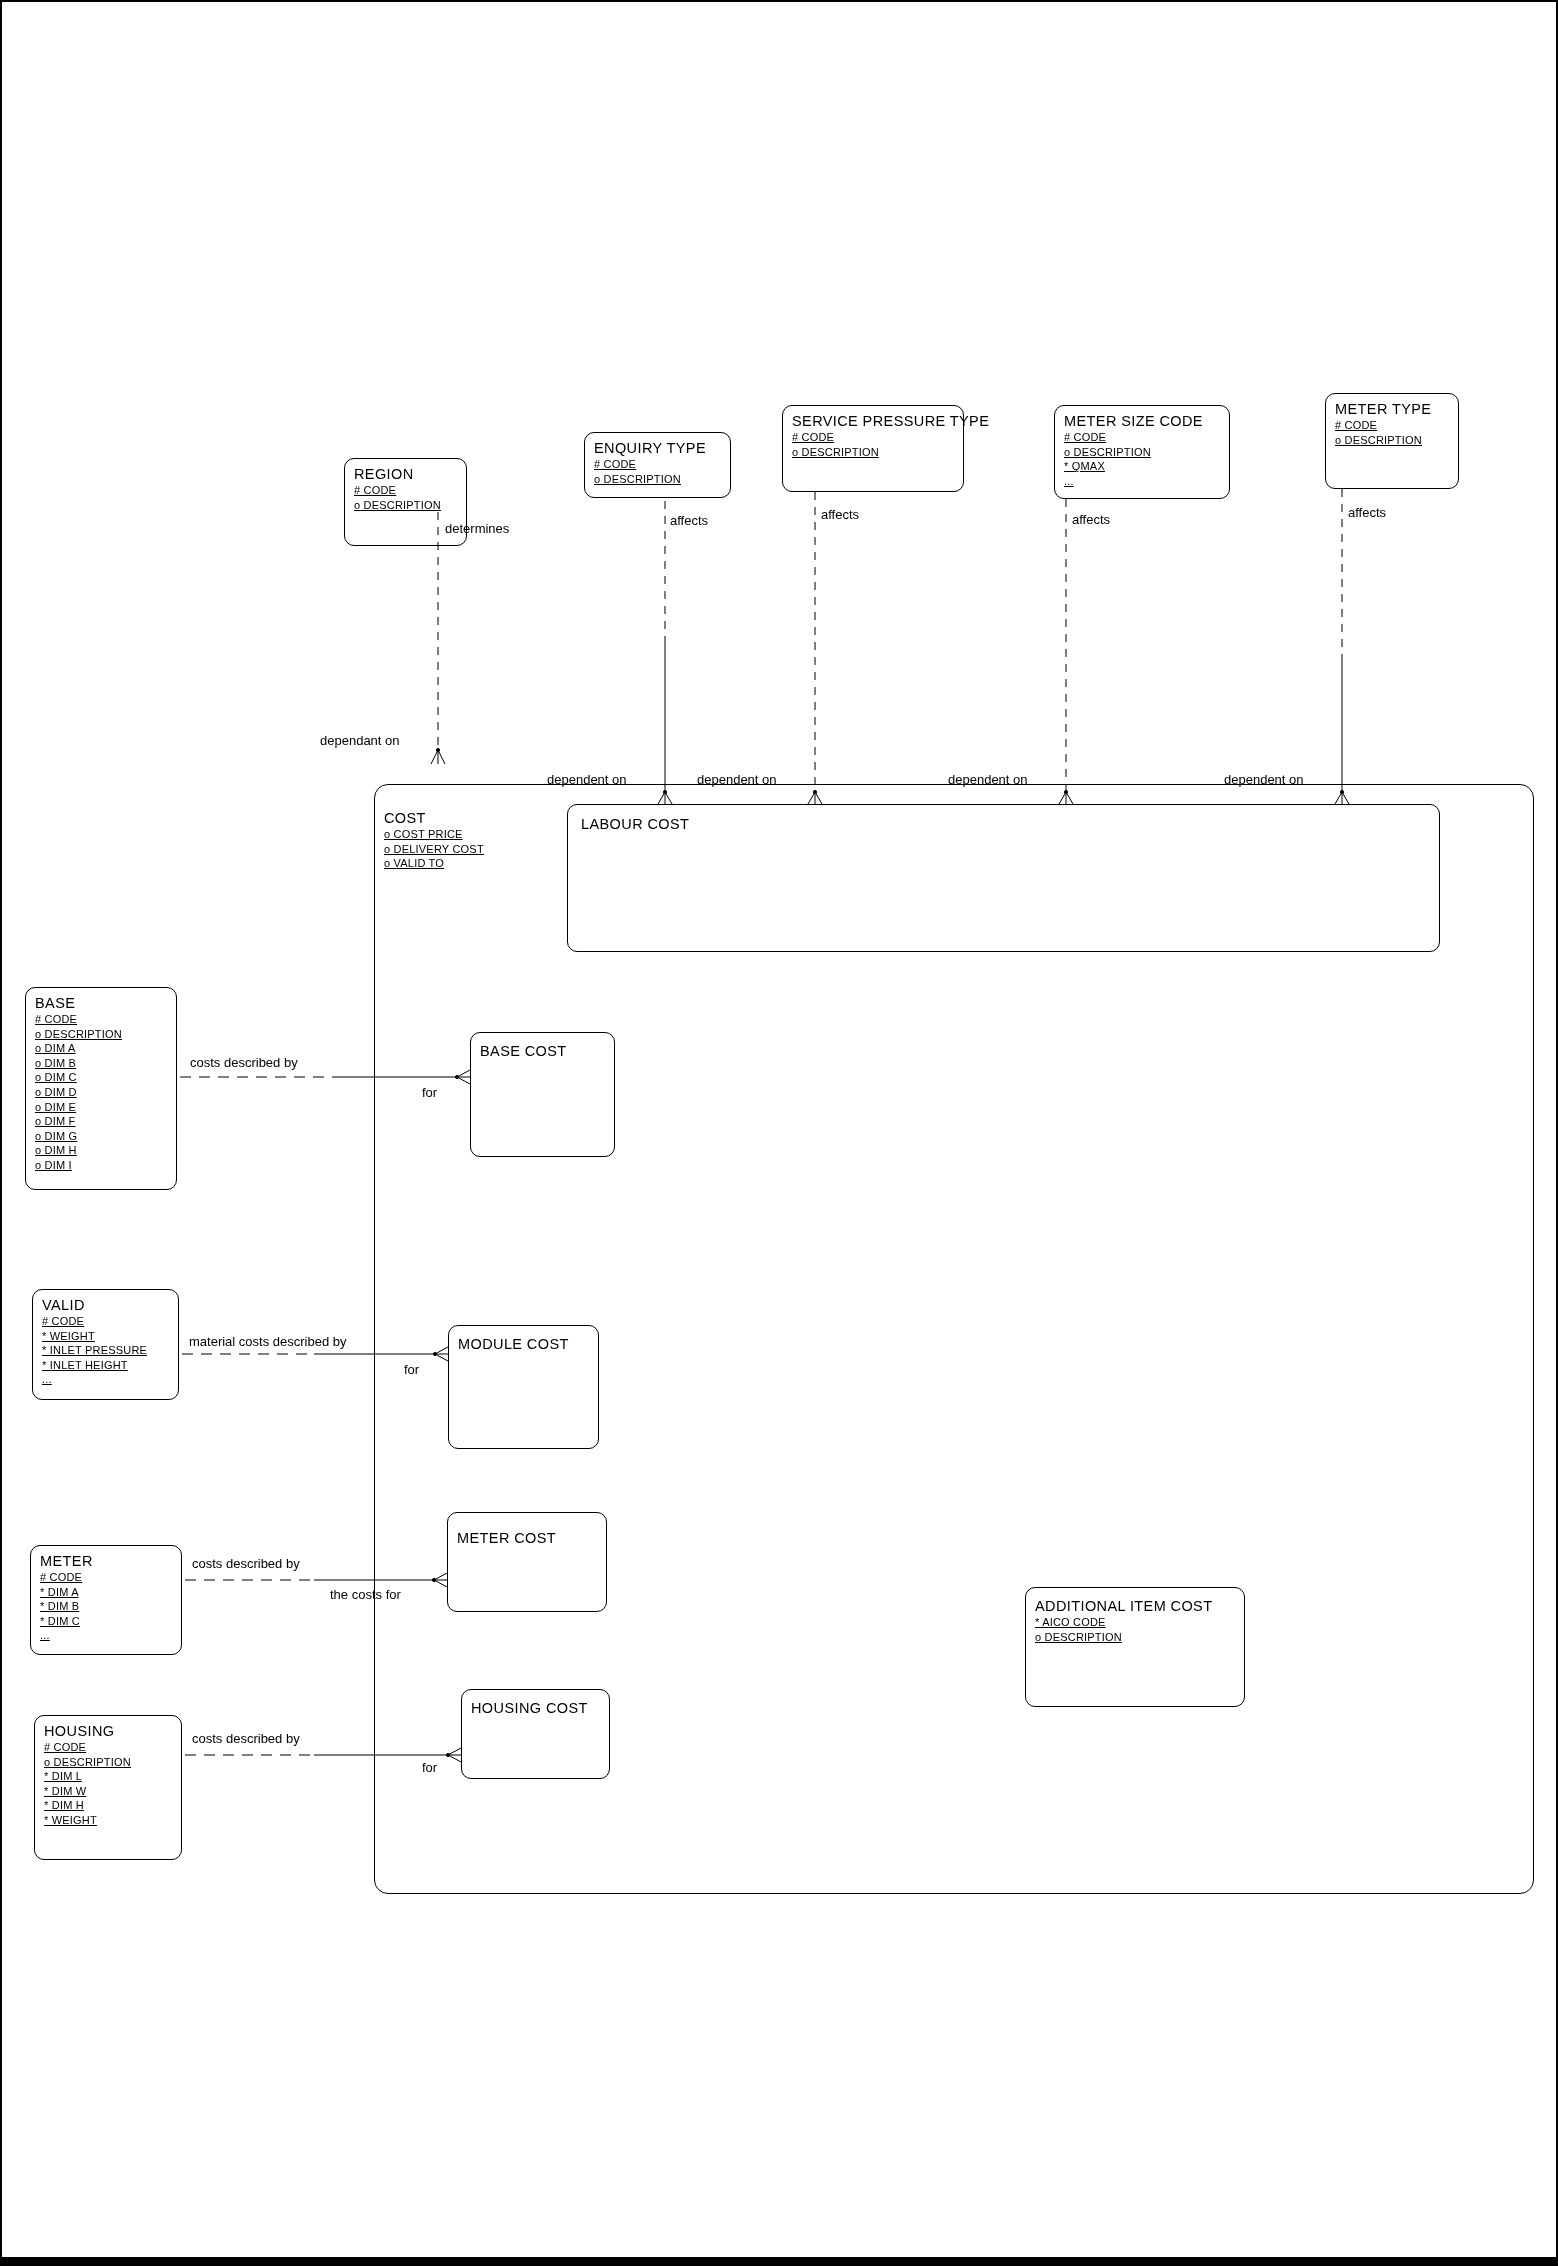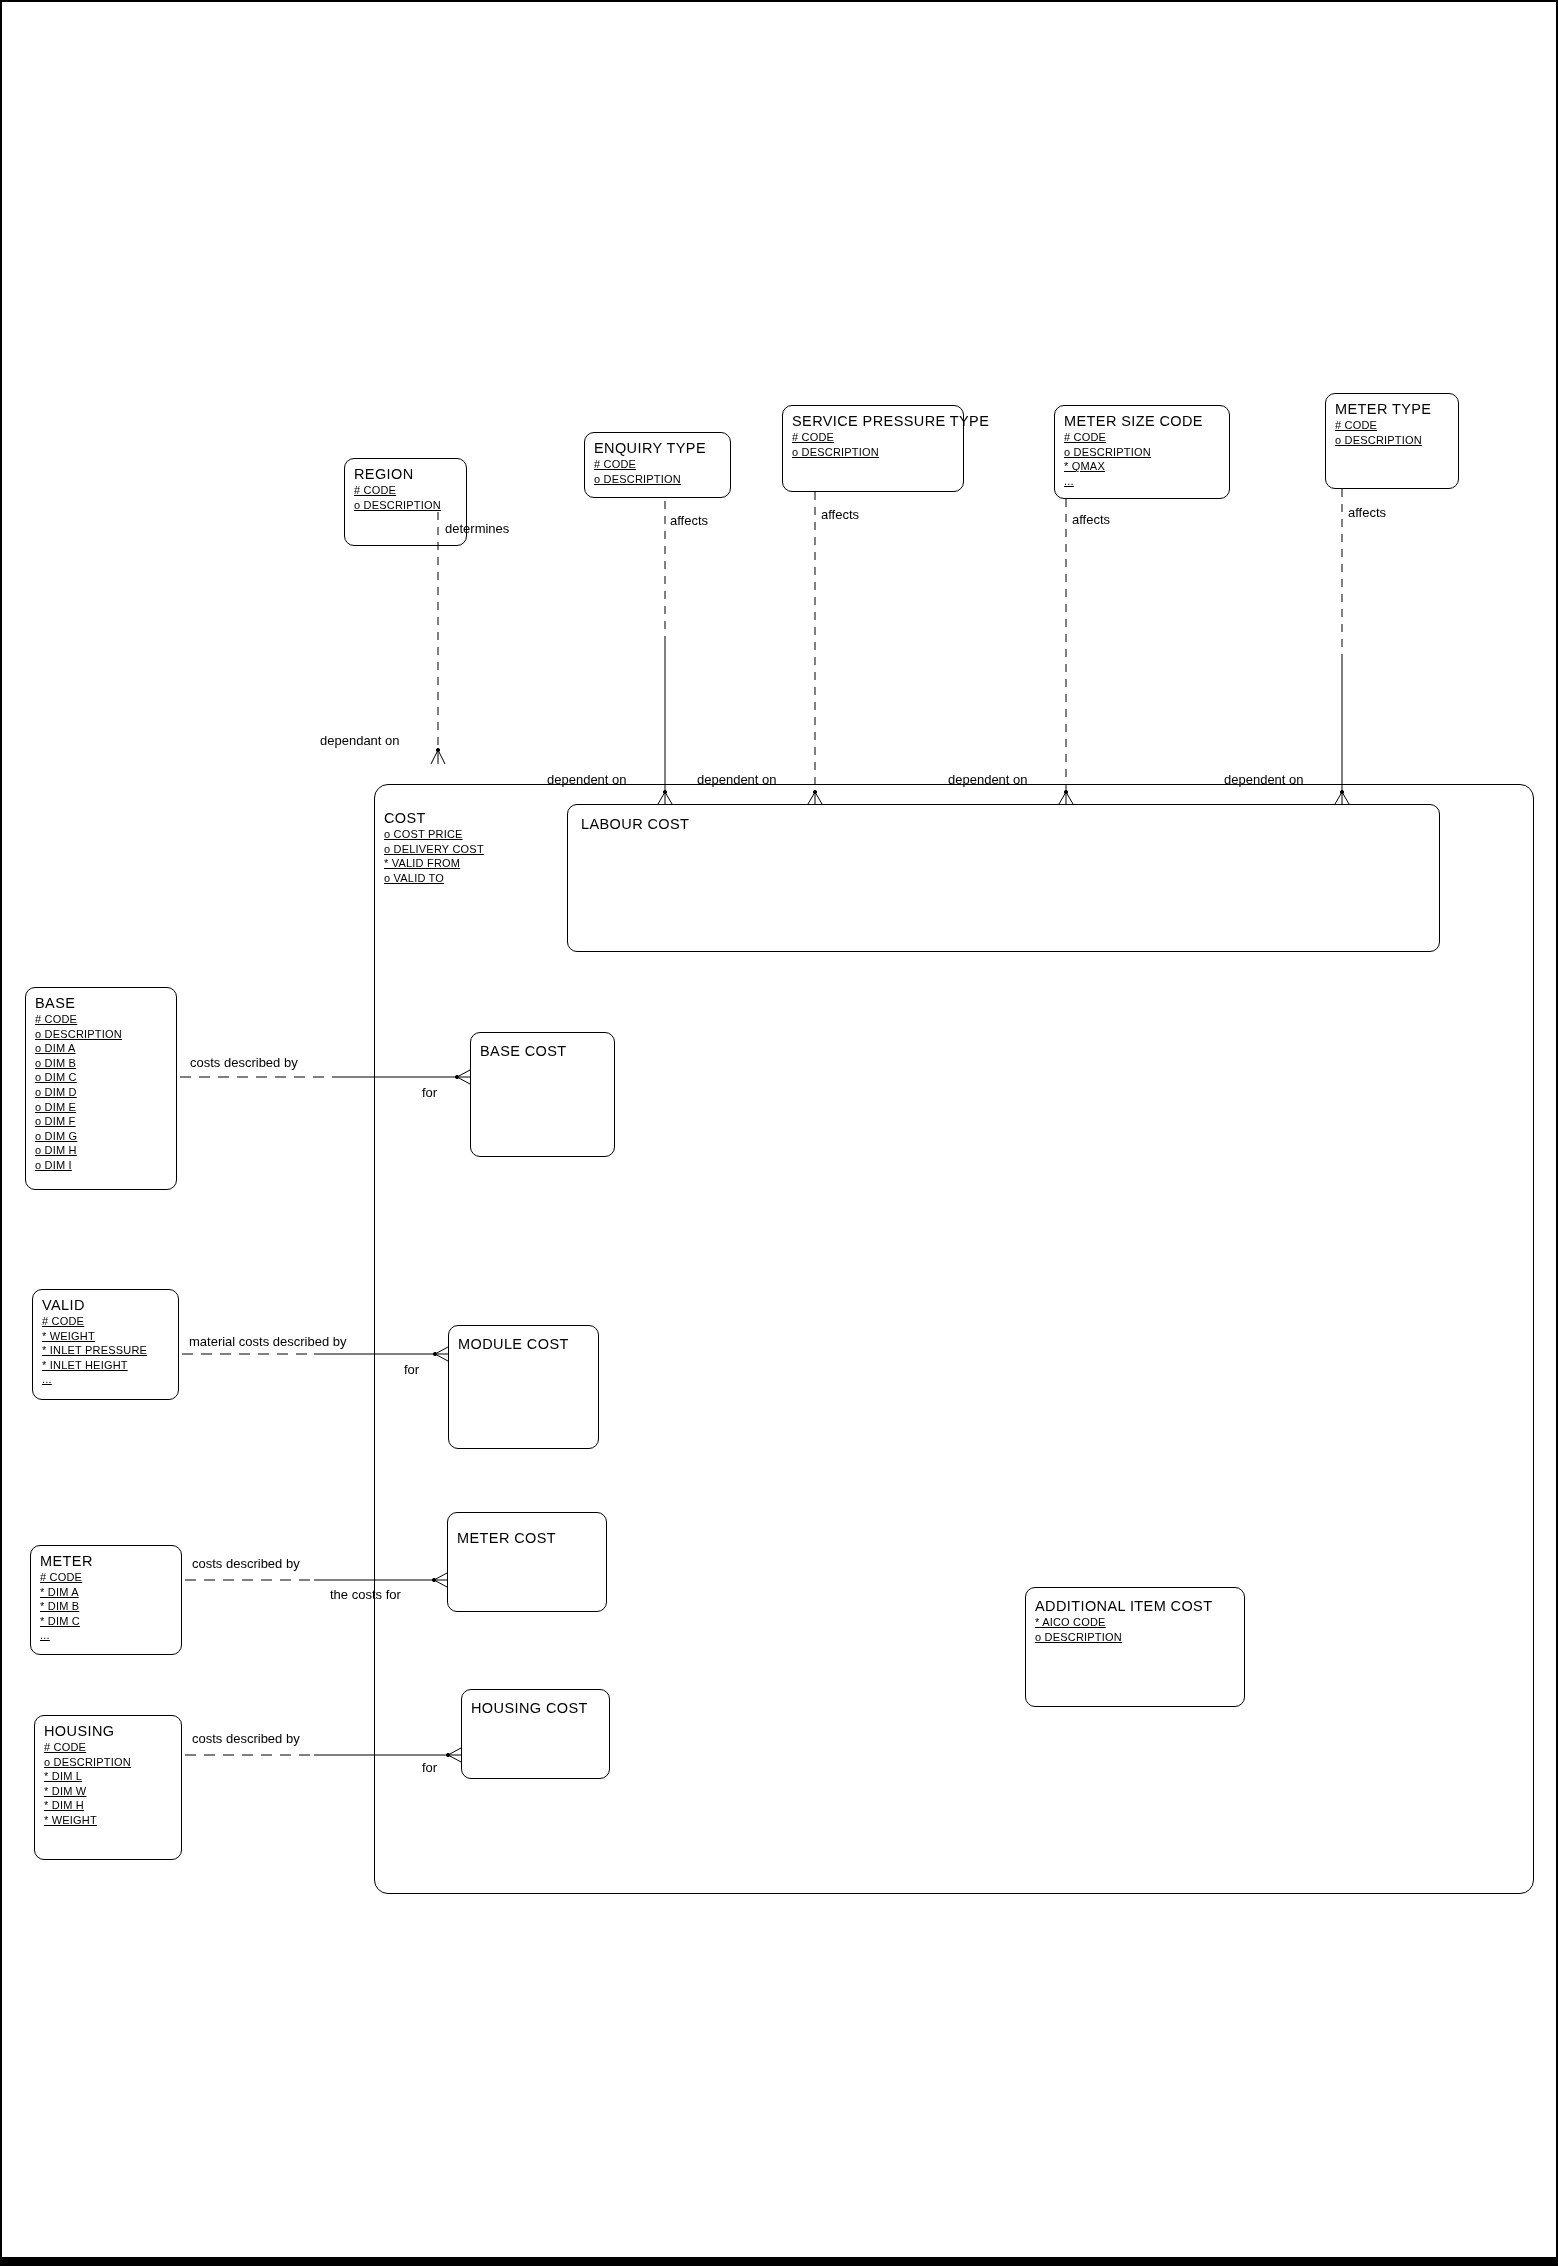--- a/index.html
+++ b/index.html
@@ -49,21 +49,20 @@
 </style>
 </head>
 <body>
 
 <div id="page">
 
   <div class="entity big" style="left:372px;top:762px;width:1160px;height:1110px;padding-top:24px;margin-top:20px;">
     <div class="etitle">COST</div>
     <div class="attr">o COST PRICE</div>
     <div class="attr">o DELIVERY COST</div>
-    <div class="attr">* VALID FROM</div>
     <div class="attr">o VALID TO</div>
   </div>
 
   <div class="entity" style="left:565px;top:802px;width:873px;height:148px;padding-top:10px;padding-left:13px;">
     <div class="etitle">LABOUR COST</div>
   </div>
 
   <div class="entity" style="left:342px;top:419px;width:123px;height:88px;margin-top:37px;">
     <div class="etitle">REGION</div>
     <div class="attr"># CODE</div>

